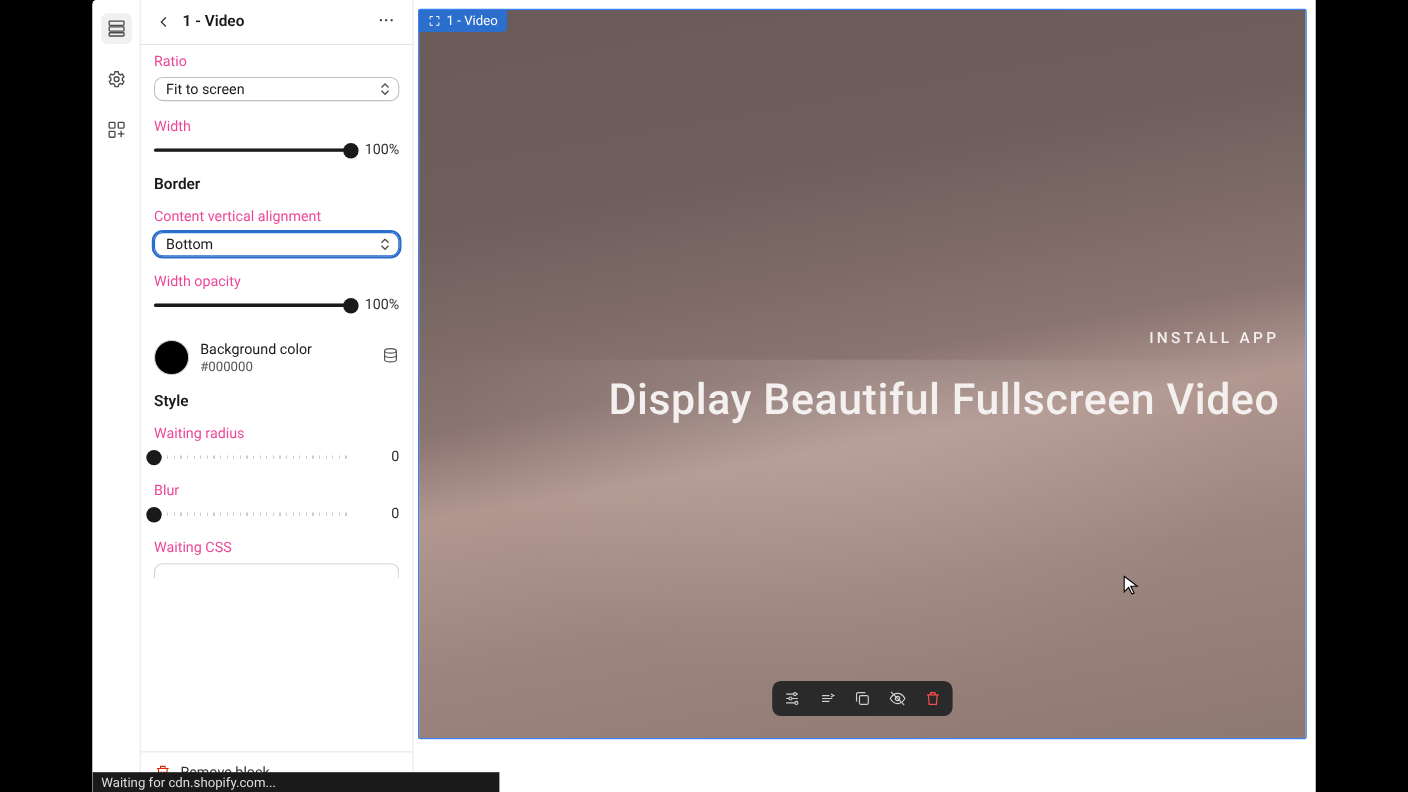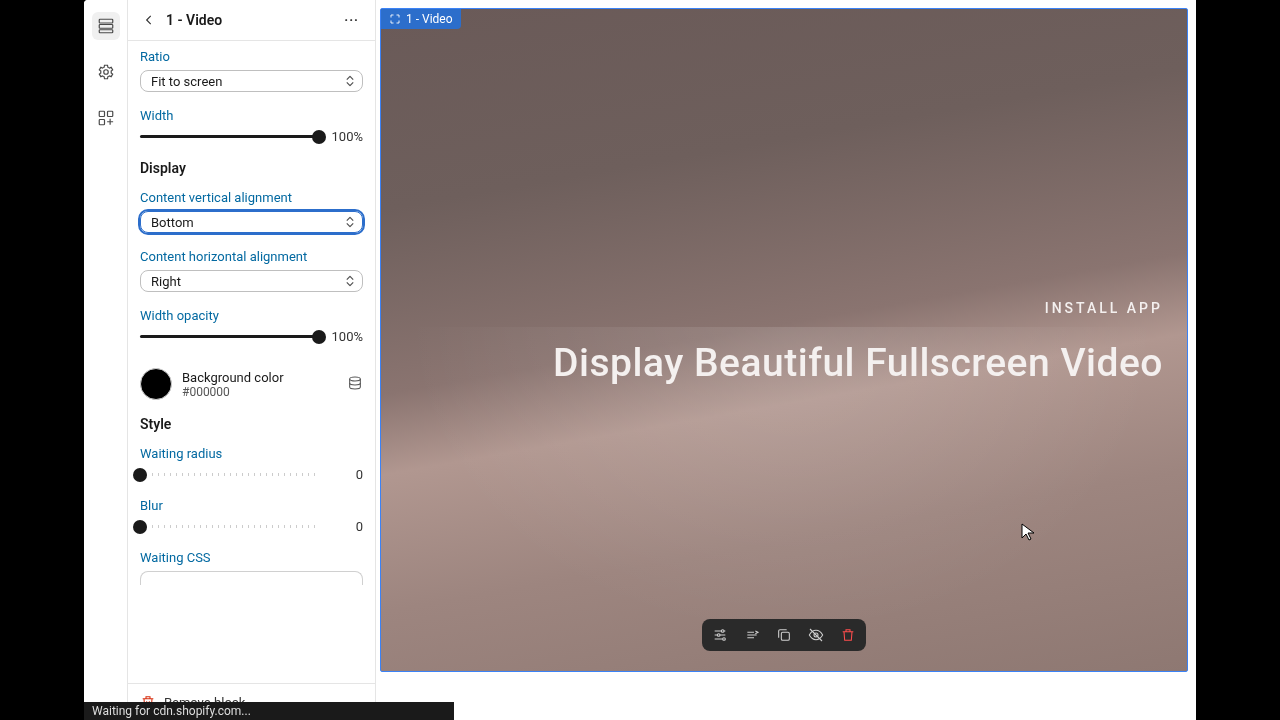--- a/index.html
+++ b/index.html
@@ -19,21 +19,21 @@
 .sb-back svg { width: 14px; height: 14px; stroke: #333; fill: none; stroke-width: 2; }
 .sb-title { font-weight: 600; font-size: 14px; flex: 1; }
 .sb-more { cursor: pointer; padding: 2px 4px; font-weight: 700; letter-spacing: 1px; color: #333; }
 .sb-sub { display: flex; align-items: center; gap: 8px; padding: 0 12px 10px 12px; }
 .sb-sub-icon { width: 18px; height: 18px; background: #3b5bdb; border-radius: 3px; display: flex; align-items: center; justify-content: center; }
 .sb-sub-icon svg { width: 10px; height: 10px; fill: #fff; }
 .sb-sub-text { font-size: 13px; color: #333; }
 
 .sb-body { flex: 1; overflow-y: auto; padding: 8px 12px 0 12px; border-top: 1px solid #e5e5e5; }
 .field { margin-bottom: 16px; }
-.field-label { font-size: 13px; color: #0369a1; margin-bottom: 6px; display: block; }
+.field-label { font-size: 13px; color: #ec4899; margin-bottom: 6px; display: block; }
 .select { position: relative; border: 1px solid #bfbfbf; border-radius: 8px; height: 22px; display: flex; align-items: center; padding: 0 28px 0 10px; background: #fff; font-size: 13px; cursor: pointer; }
 .select.focused { outline: 2px solid #2c6ecb; outline-offset: 0; border-color: #2c6ecb; }
 .select .chev { position: absolute; right: 8px; top: 50%; transform: translateY(-50%); display: flex; flex-direction: column; gap: 1px; }
 .select .chev svg { width: 8px; height: 5px; stroke: #555; fill: none; stroke-width: 1.6; }
 
 .slider-row { display: flex; align-items: center; gap: 8px; }
 .slider { flex: 1; position: relative; height: 14px; display: flex; align-items: center; }
 .track { position: absolute; left: 0; right: 0; height: 3px; background: #d9d9d9; border-radius: 2px; }
 .track.ticks { background: repeating-linear-gradient(90deg, #ccc 0 1px, transparent 1px 6px); }
 .fill { position: absolute; left: 0; height: 3px; background: #1a1a1a; border-radius: 2px; }
@@ -139,51 +139,37 @@
           <div class="slider-row">
             <div class="slider">
               <div class="track"></div>
                 <div class="fill" style="width:100%"></div>
                 <div class="thumb" style="left:100%"></div>
             </div>
             <span class="slider-val">100%</span>
           </div>
         </div>
 
-        <div class="section-h">Display</div>
+        <div class="section-h">Border</div>
 
         <div class="field">
           <span class="field-label">Content vertical alignment</span>
           <div class="select focused">
             <span>Bottom</span>
             <span class="chev">
                 <svg viewBox="0 0 10 6">
                   <path d="M1 5l4-4 4 4"></path>
                 </svg>
                 <svg viewBox="0 0 10 6">
                   <path d="M1 1l4 4 4-4"></path>
                 </svg>
               </span>
           </div>
         </div>
 
-        <div class="field">
-          <span class="field-label">Content horizontal alignment</span>
-          <div class="select">
-            <span>Right</span>
-            <span class="chev">
-                <svg viewBox="0 0 10 6">
-                  <path d="M1 5l4-4 4 4"></path>
-                </svg>
-                <svg viewBox="0 0 10 6">
-                  <path d="M1 1l4 4 4-4"></path>
-                </svg>
-              </span>
-          </div>
-        </div>
 
         <div class="field">
           <span class="field-label">Width opacity</span>
           <div class="slider-row">
             <div class="slider">
               <div class="track"></div>
                 <div class="fill" style="width:100%"></div>
                 <div class="thumb" style="left:100%"></div>
             </div>
             <span class="slider-val">100%</span>

